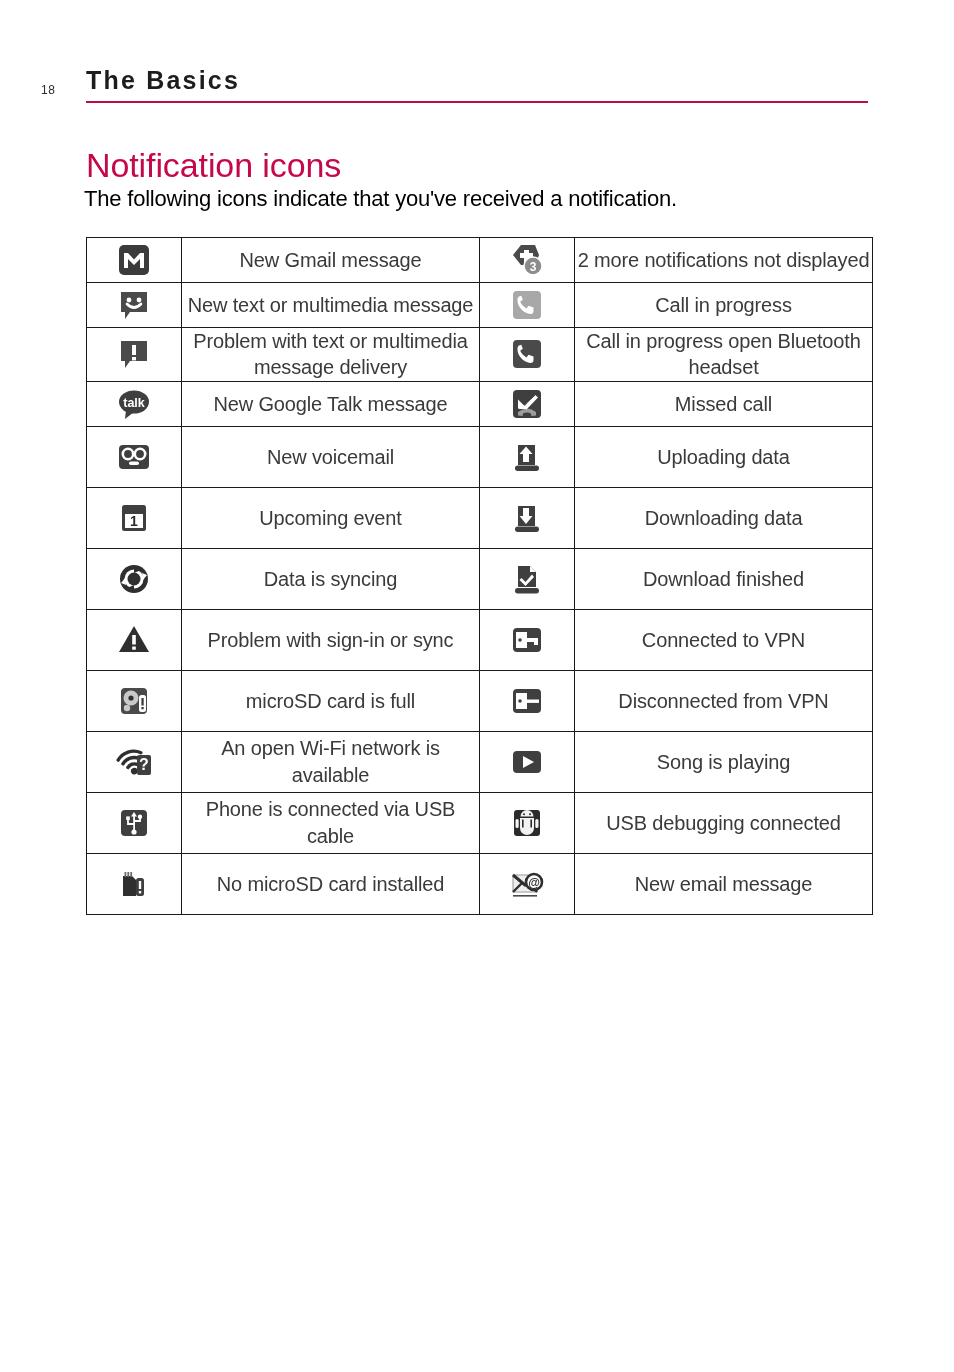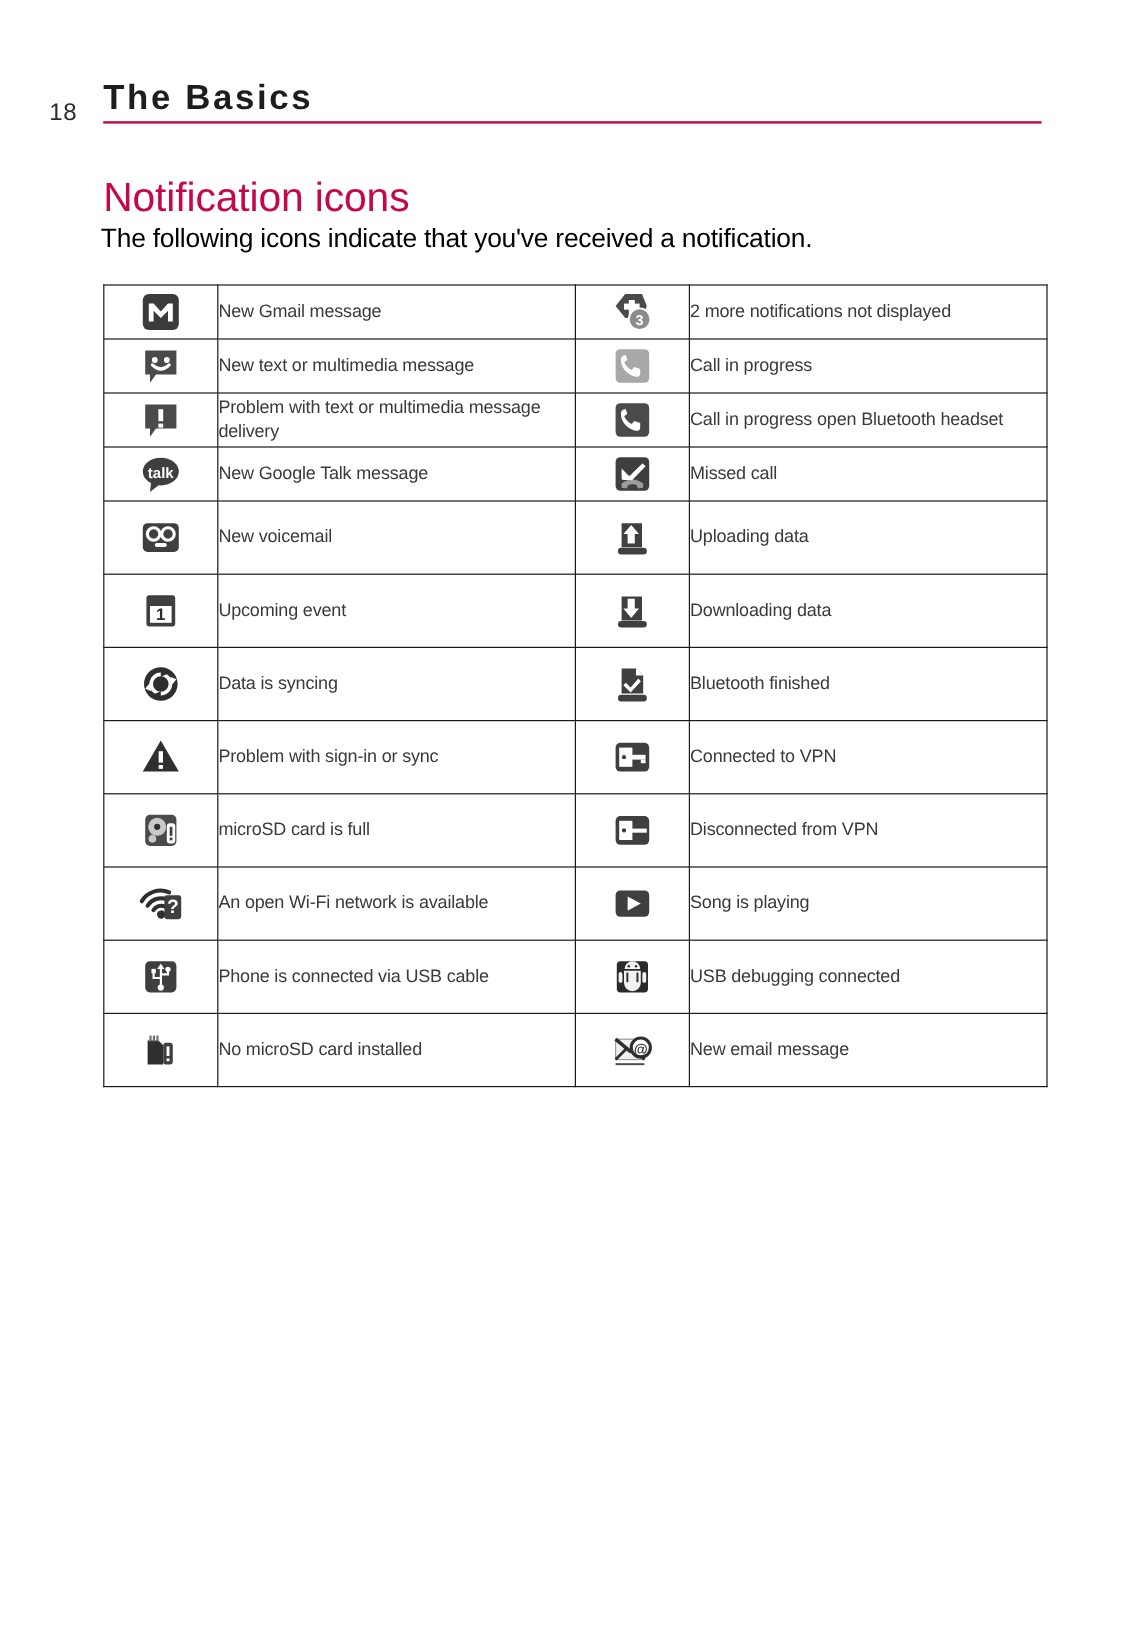--- a/index.html
+++ b/index.html
@@ -21,29 +21,29 @@
     position: absolute;
     left: 0;
     top: 66px;
     width: 954px;
     height: 46px;
   }
   #page-number {
     position: absolute;
     left: 41px;
     top: 17px;
-    font-size: 20px;
+    font-size: 12px;
     color: #2b2b2b;
     letter-spacing: 0.5px;
   }
   #chapter-title {
     position: absolute;
     left: 86px;
     top: 0px;
-    font-size: 29px;
+    font-size: 25px;
     font-weight: bold;
     color: #1d1d1d;
     letter-spacing: 2.2px;
   }
   #header-rule {
     position: absolute;
     left: 86px;
     top: 35px;
     width: 782px;
     height: 2px;
@@ -84,25 +84,26 @@
     vertical-align: middle;
   }
   .col-icon { width: 94px; }
   .col-desc { width: 297px; }
 
   .icon-cell {
     text-align: center;
     padding: 4px 0;
   }
   .desc-cell {
-    font-size: 15px;
+    font-size: 20px;
     color: #3a3a3a;
     line-height: 1.32;
     padding: 6px 0 6px 12px;
     letter-spacing: -0.15px;
+    text-align: center;
   }
   .row-tall td { height: 60px; }
 
   .icon-box {
     display: inline-block;
     width: 44px;
     height: 44px;
     position: relative;
     vertical-align: middle;
   }
@@ -282,21 +283,21 @@
       <td class="col-icon icon-cell">
         <span class="icon-box">
           <svg width="44" height="44" viewBox="0 0 44 44">
             <path d="M13 9 L25 9 L31 15 L31 30 L13 30 Z" fill="#3f3f3f"></path>
             <path d="M25 9 L31 15 L25 15 Z" fill="#ffffff"></path>
             <path d="M16.5 21 L20.5 25 L27 17.5 L29 20 L20.5 29 L14.5 23 Z" fill="#ffffff"></path>
             <rect x="10" y="31" width="24" height="5.5" rx="2.7" fill="#3f3f3f"></rect>
           </svg>
         </span>
       </td>
-      <td class="col-desc desc-cell">Bluetooth finished</td>
+      <td class="col-desc desc-cell">Download finished</td>
     </tr>
 
     <tr class="row-tall">
       <td class="col-icon icon-cell">
         <span class="icon-box">
           <svg width="44" height="44" viewBox="0 0 44 44">
             <path d="M22 8 L37 34 L7 34 Z" fill="#2f2f2f"></path>
             <rect x="20.2" y="17" width="3.6" height="9.5" fill="#ffffff"></rect>
             <rect x="20.2" y="28.5" width="3.6" height="3.2" fill="#ffffff"></rect>
           </svg>

